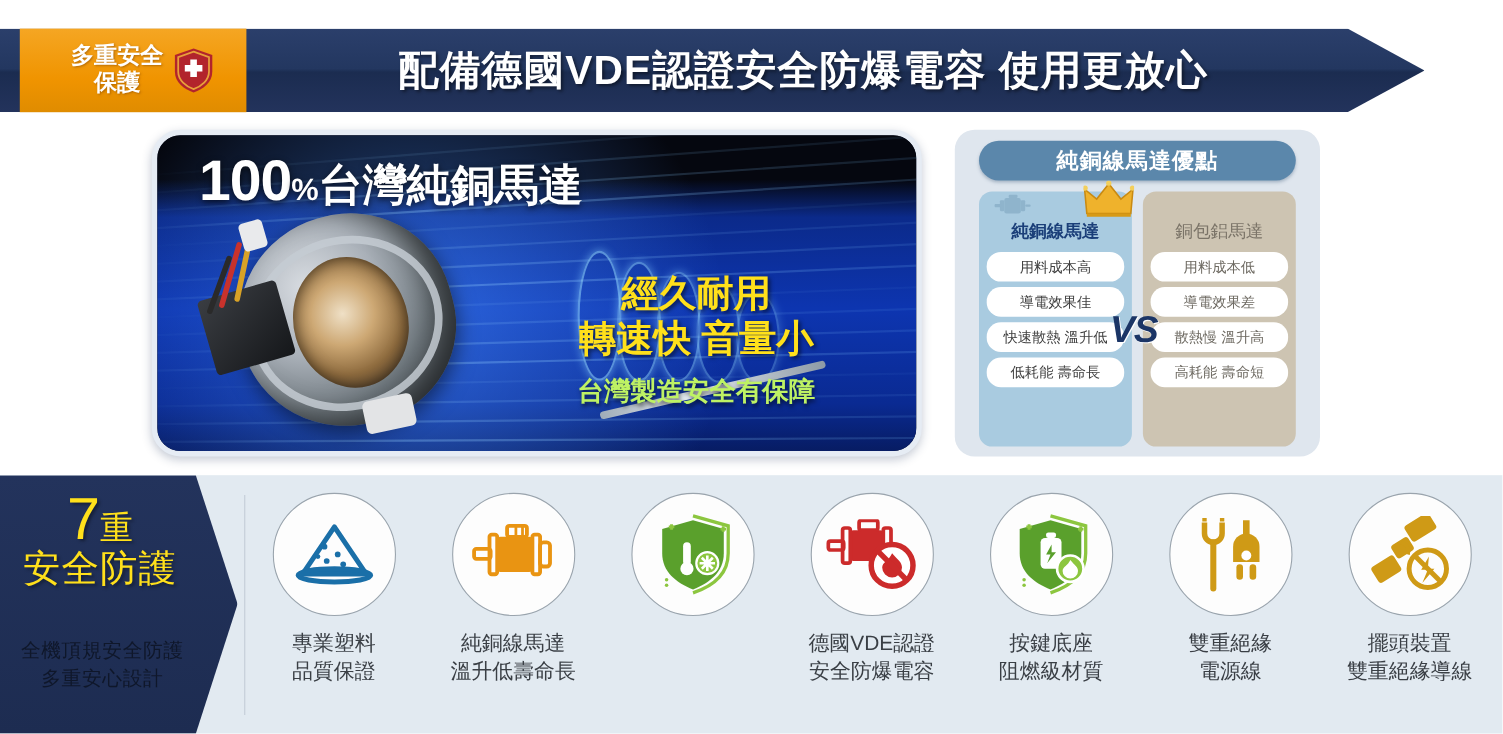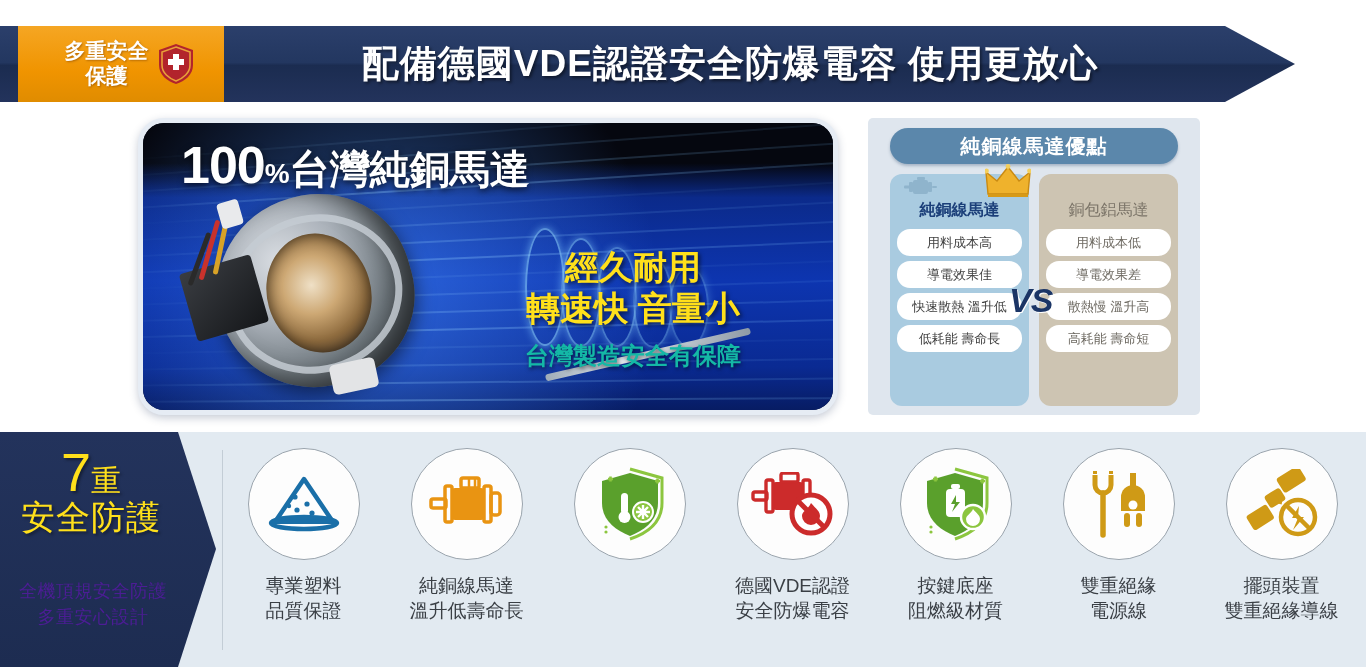--- a/index.html
+++ b/index.html
@@ -140,32 +140,32 @@
     position: absolute; left: 300px; top: 124px;
     width: 380px; text-align: center;
   }
   .m-yellow {
     color: #ffe01b; font-weight: bold; font-size: 34px;
     line-height: 1.22;
     text-shadow: 2px 2px 4px rgba(0,0,0,.6);
     white-space: nowrap;
   }
   .m-white {
-    color: #14b8a6; font-weight: bold; font-size: 24px;
+    color: #bef264; font-weight: bold; font-size: 24px;
     margin-top: 10px;
     text-shadow: 1px 2px 4px rgba(0,0,0,.6);
     white-space: nowrap;
   }
 
   
   .cmp-panel {
     position: absolute; left: 868px; top: 118px;
     width: 332px; height: 297px;
     background: #dfe6ee;
-    border-radius: 5px;
+    border-radius: 18px;
   }
   .cmp-pill {
     position: absolute; left: 22px; top: 10px;
     width: 288px; height: 36px;
     background: #5b87ab;
     border-radius: 18px;
     display: flex; align-items: center; justify-content: center;
     color: #ffffff; font-size: 20px; font-weight: bold;
     letter-spacing: 1px;
     box-shadow: 0 2px 3px rgba(60,90,120,.35);
@@ -220,21 +220,21 @@
     text-align: center;
     color: #ffe01b; font-weight: normal;
     text-shadow: 2px 2px 3px rgba(0,0,0,.4);
   }
   .seven-num { font-size: 54px; line-height: .98; }
   .seven-num .unit { font-size: 30px; }
   .seven-sub2 { font-size: 34px; line-height: 1.1; letter-spacing: 1px; }
   .seven-desc {
     position: absolute; left: 0; top: 146px; width: 186px;
     text-align: center;
-    color: #4c1d95; font-size: 18px; line-height: 1.45;
+    color: #0f172a; font-size: 18px; line-height: 1.45;
     letter-spacing: .5px;
   }
   .features {
     position: absolute; left: 222px; top: 10px;
     width: 1144px; height: 220px;
     display: flex;
   }
   .feature {
     width: 163px;
     display: flex; flex-direction: column; align-items: center;

